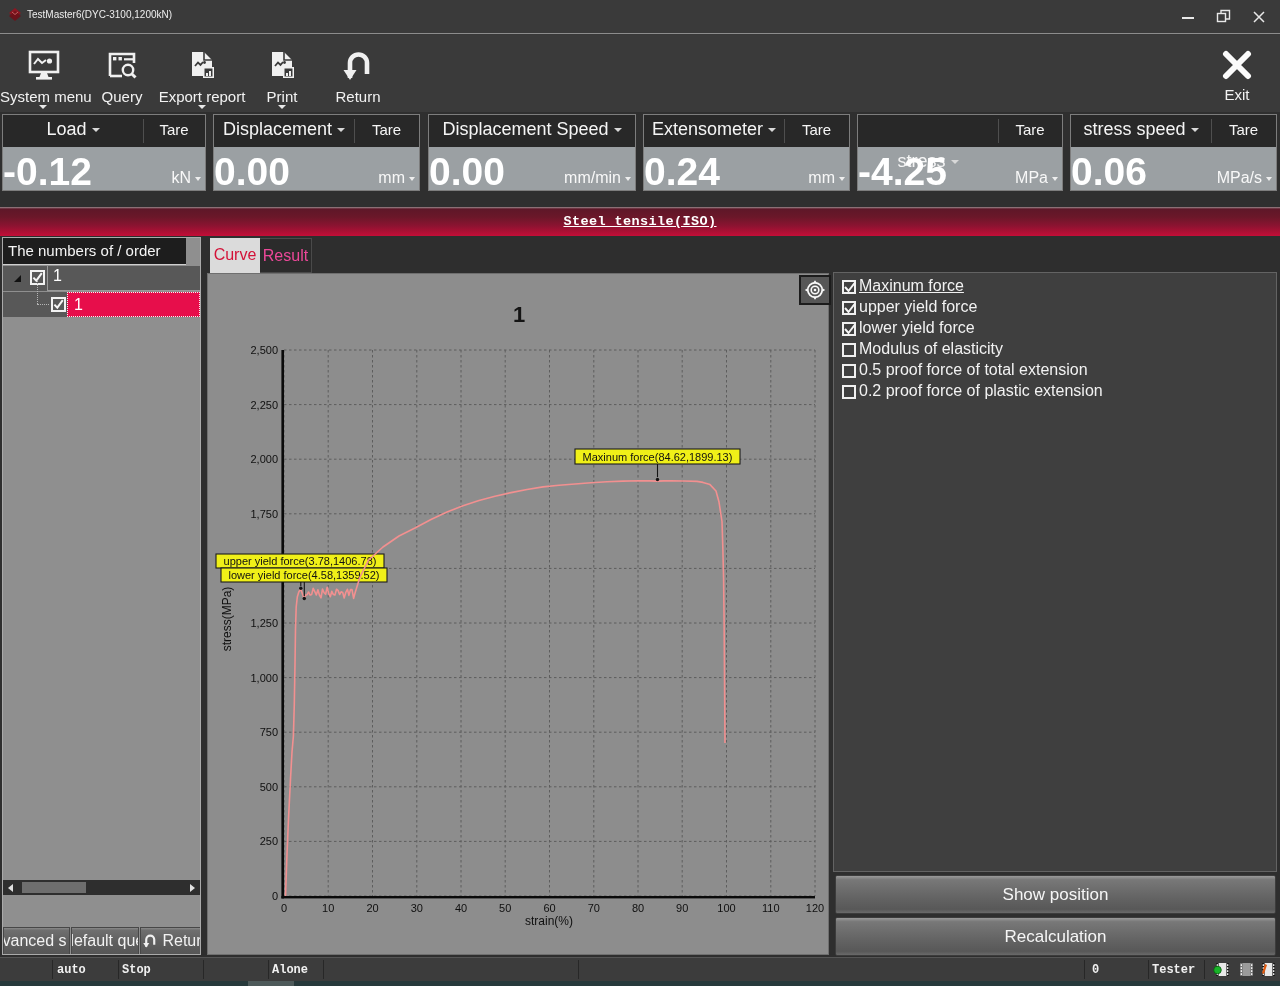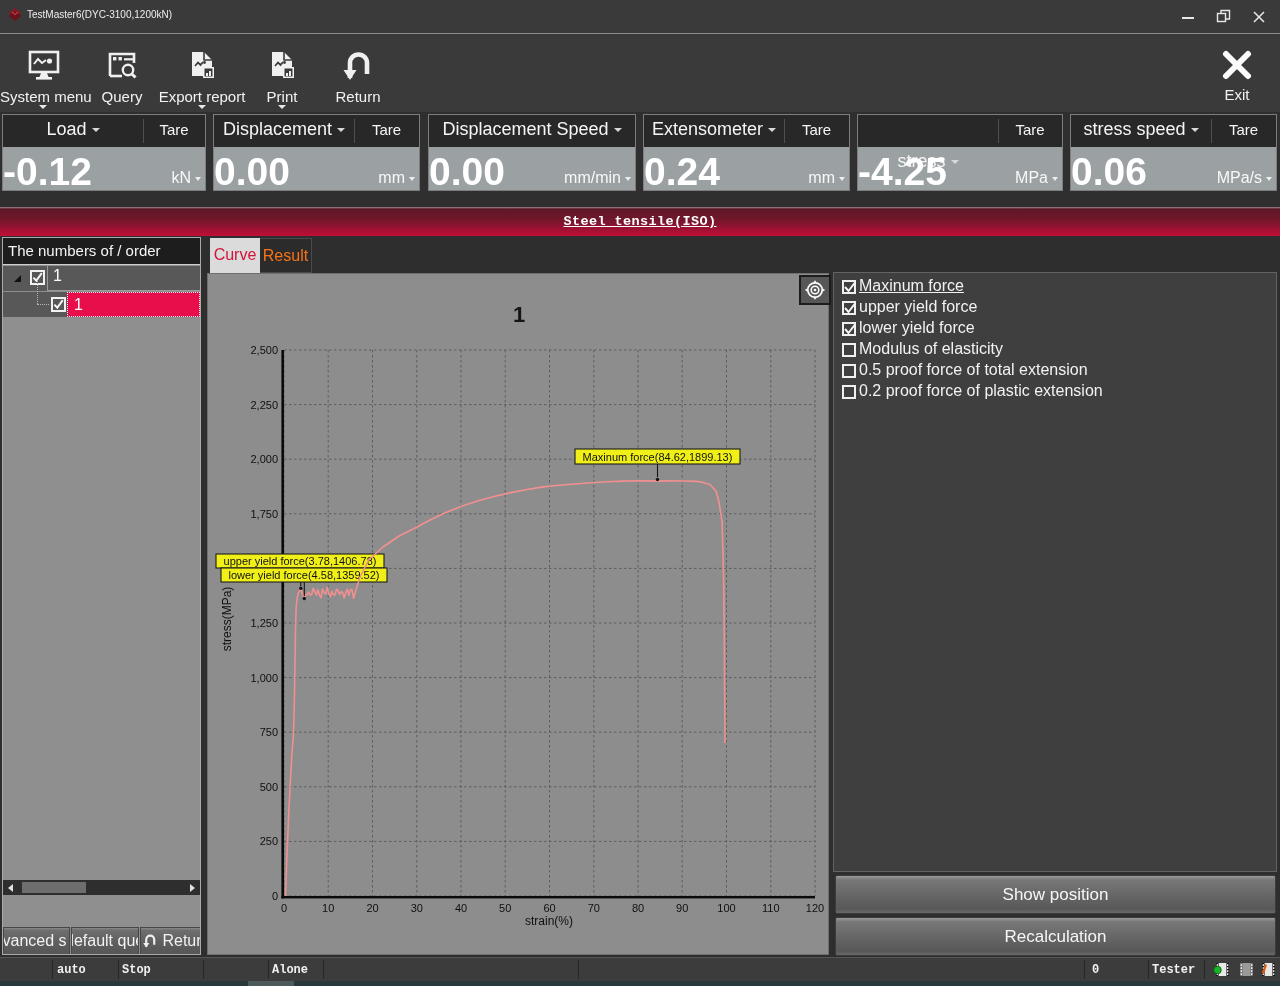--- a/index.html
+++ b/index.html
@@ -22,32 +22,32 @@
 .mpval{position:absolute;left:0;right:0;top:35px;text-align:left;font-size:39px;font-weight:bold;color:#ffffff;}
 .mpunit{position:absolute;right:14px;bottom:3px;font-size:16px;color:#f8f8f8;}
 .hcaret{display:inline-block;width:0;height:0;border-left:4px solid transparent;border-right:4px solid transparent;border-top:4px solid #d8d8d8;margin-left:5px;vertical-align:middle;}
 .ucaret{position:absolute;width:0;height:0;border-left:3.5px solid transparent;border-right:3.5px solid transparent;border-top:4.5px solid #eeeeee;}
 
 #banner{left:0;top:207px;width:1280px;height:29px;background:linear-gradient(180deg,#9b8b8e 0,#5e1728 7%,#6b1729 35%,#8c1331 65%,#c40e37 100%);color:#ffffff;text-align:center;font-family:"Liberation Mono",monospace;font-weight:bold;font-size:13.5px;letter-spacing:0.4px;line-height:30px;text-decoration:underline;}
 
 #main{left:0;top:236px;width:1280px;height:721px;background:#2e2e2e;}
 
 #lp{left:2px;top:1px;width:199px;height:718px;background:#8f8f8f;border:1px solid #aaaaaa;overflow:hidden;}
-#lph{position:absolute;left:0;top:0;width:197px;height:27px;background:#1d1d1d;border-bottom:1px solid #cfcfcf;color:#f5f5f5;font-size:15px;line-height:26px;padding-left:5px;}
+#lph{position:absolute;left:0;top:0;width:183px;height:27px;background:#1d1d1d;border-bottom:1px solid #cfcfcf;color:#f5f5f5;font-size:15px;line-height:26px;padding-left:5px;}
 .trow{position:absolute;left:0;width:197px;height:25px;background:#585858;}
 .cb{position:absolute;width:15px;height:15px;border:2px solid #f2f2f2;background:transparent;}
 
 #redsel{position:absolute;left:64px;top:0px;width:133px;height:25px;background:#e70e4b;border:1px dotted #f5f5f5;color:#ffffff;font-size:16px;line-height:23px;padding-left:6px;}
 #lpscroll{position:absolute;left:0;top:642px;width:197px;height:15px;background:#2e2e2e;}
 #lpthumb{position:absolute;left:19px;top:2px;width:64px;height:11px;background:#6e6e6e;}
 #lprec{position:absolute;left:0;top:657px;width:197px;height:31px;background:#5b5b5b;color:#f2f2f2;font-size:16px;line-height:31px;padding-left:3px;}
 .lbtn{position:absolute;top:689px;height:28px;background:linear-gradient(180deg,#8a8a8a 0,#6f6f6f 8%,#5f5f5f 55%,#565656 100%);border:1px solid #474747;color:#f2f2f2;font-size:16px;line-height:26px;overflow:hidden;white-space:nowrap;}
 
 #tabcurve{left:210px;top:2px;width:50px;height:35px;background:#dbdbdb;color:#d31238;font-size:16px;text-align:center;line-height:34px;}
-#tabresult{left:260px;top:2px;width:52px;height:35px;background:#2b2b2b;color:#f97316;font-size:16px;text-align:center;line-height:34px;border:1px solid #4a4a4a;border-left:none;}
+#tabresult{left:260px;top:2px;width:52px;height:35px;background:#2b2b2b;color:#ec4899;font-size:16px;text-align:center;line-height:34px;border:1px solid #4a4a4a;border-left:none;}
 
 #rp{left:833px;top:36px;width:444px;height:600px;background:#3f3f3f;border:1px solid #636363;}
 .rcb{position:absolute;left:8px;width:14px;height:14px;border:2px solid #f0f0f0;}
 .rlab{position:absolute;left:25px;font-size:16px;color:#f2f2f2;white-space:nowrap;}
 .rbtn{position:absolute;left:2px;width:441px;height:39px;background:linear-gradient(180deg,#9a9a9a 0,#787878 10%,#636363 60%,#585858 90%,#6a6a6a 100%);border:1px solid #3c3c3c;border-radius:2px;color:#f6f6f6;font-size:17px;text-align:center;line-height:38px;}
 
 #status{left:0;top:957px;width:1280px;height:24px;background:#3c3c3c;border-top:1px solid #555555;color:#f0f0f0;font-family:"Liberation Mono",monospace;font-weight:bold;font-size:12px;}
 .ssep{position:absolute;top:2px;bottom:2px;width:1px;background:#272727;}
 .scell{position:absolute;top:5px;white-space:nowrap;}
 #bstrip{left:0;top:981px;width:1280px;height:5px;background:#27393b;}

